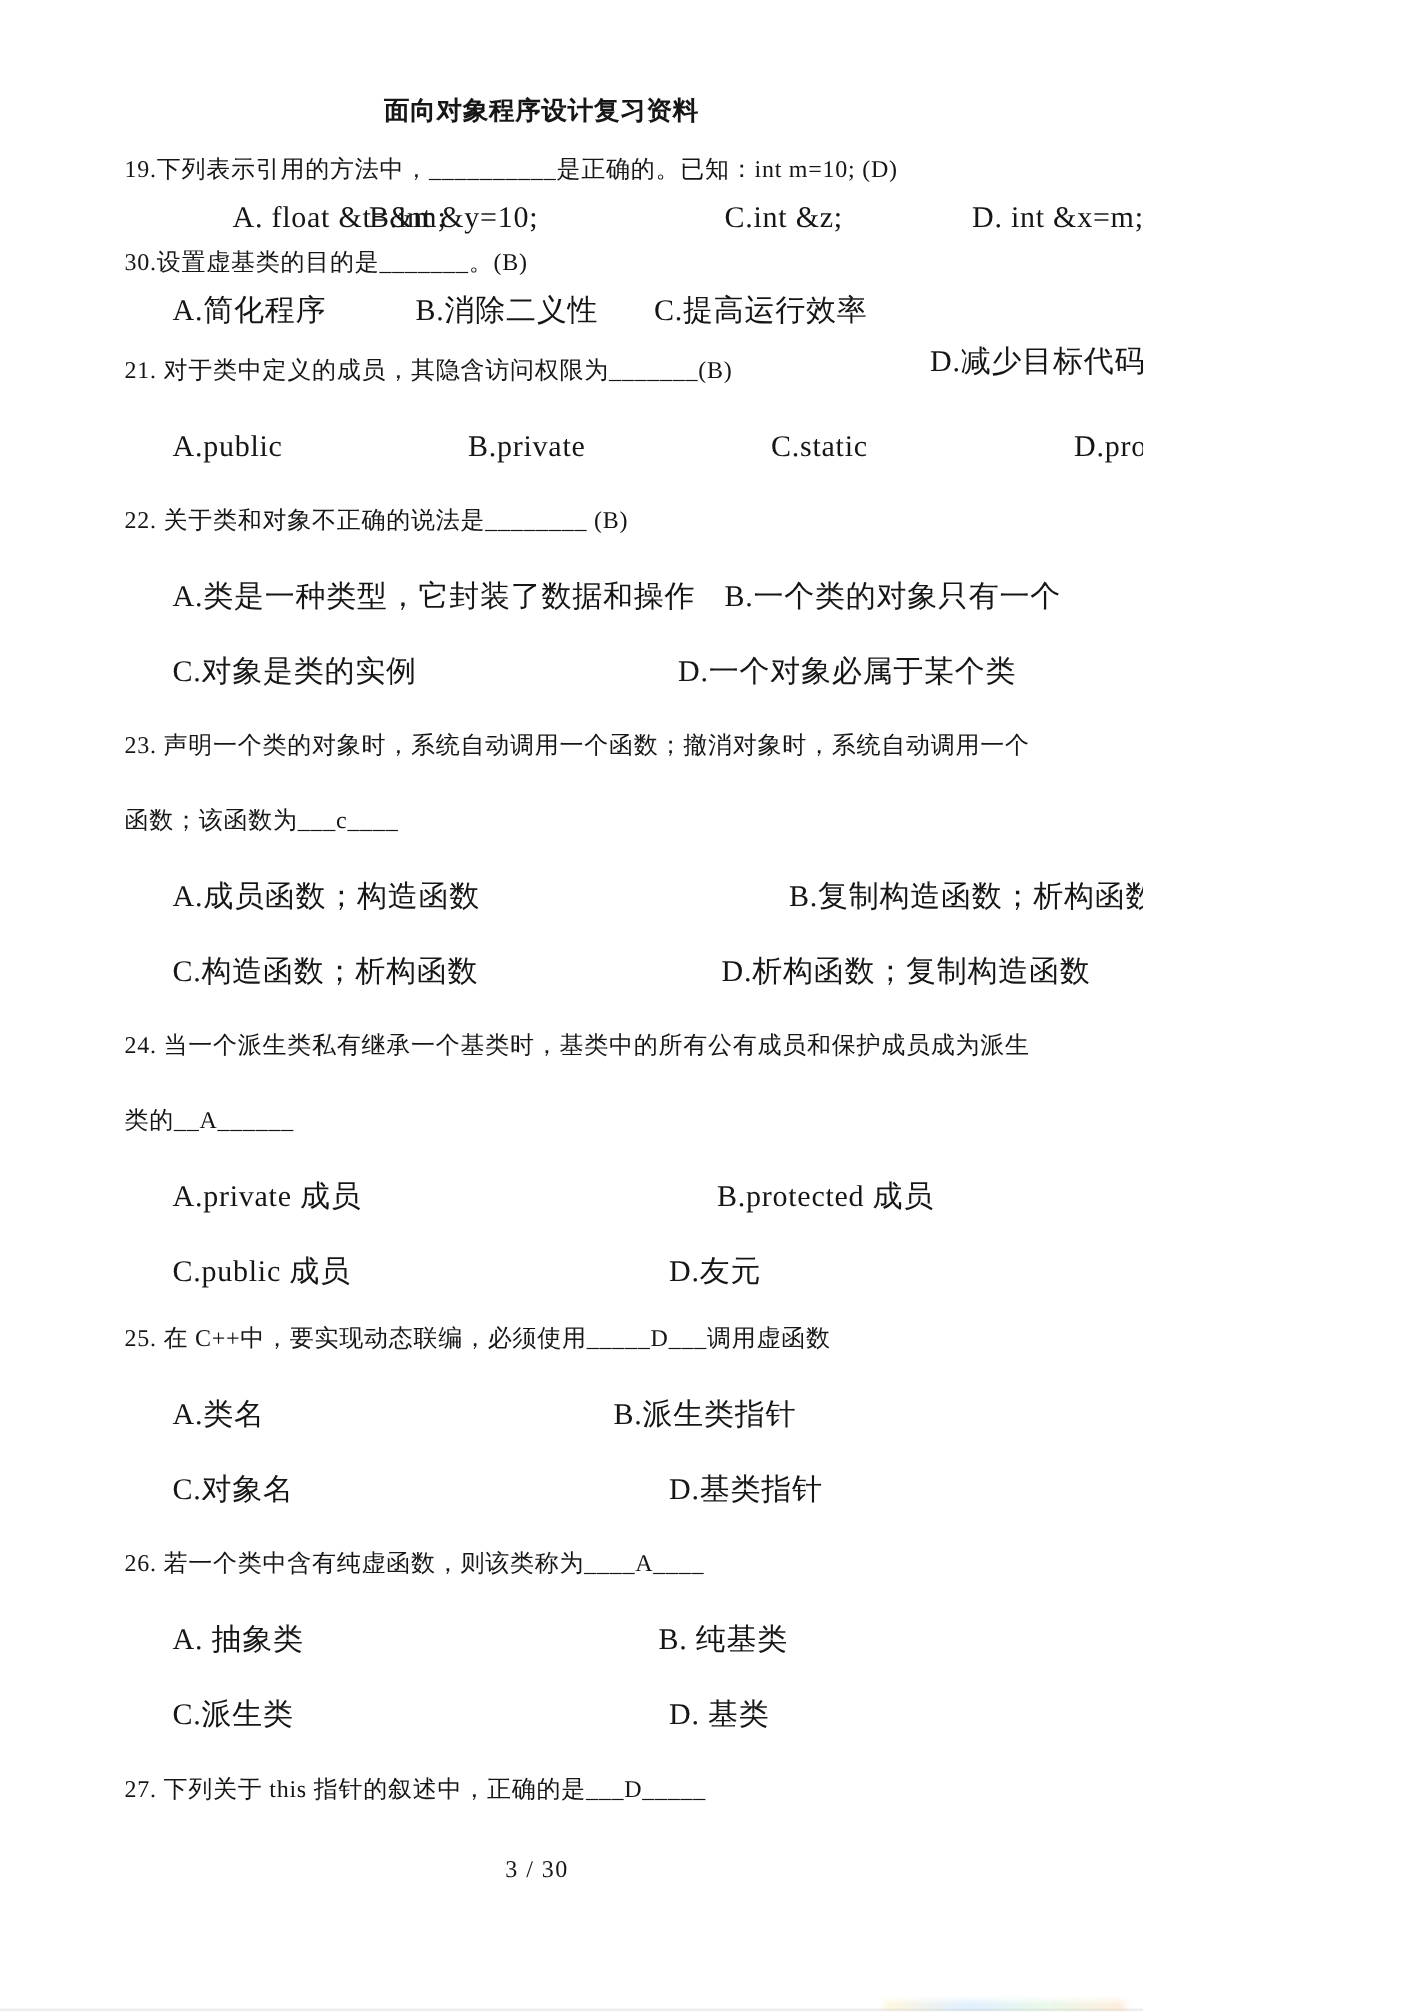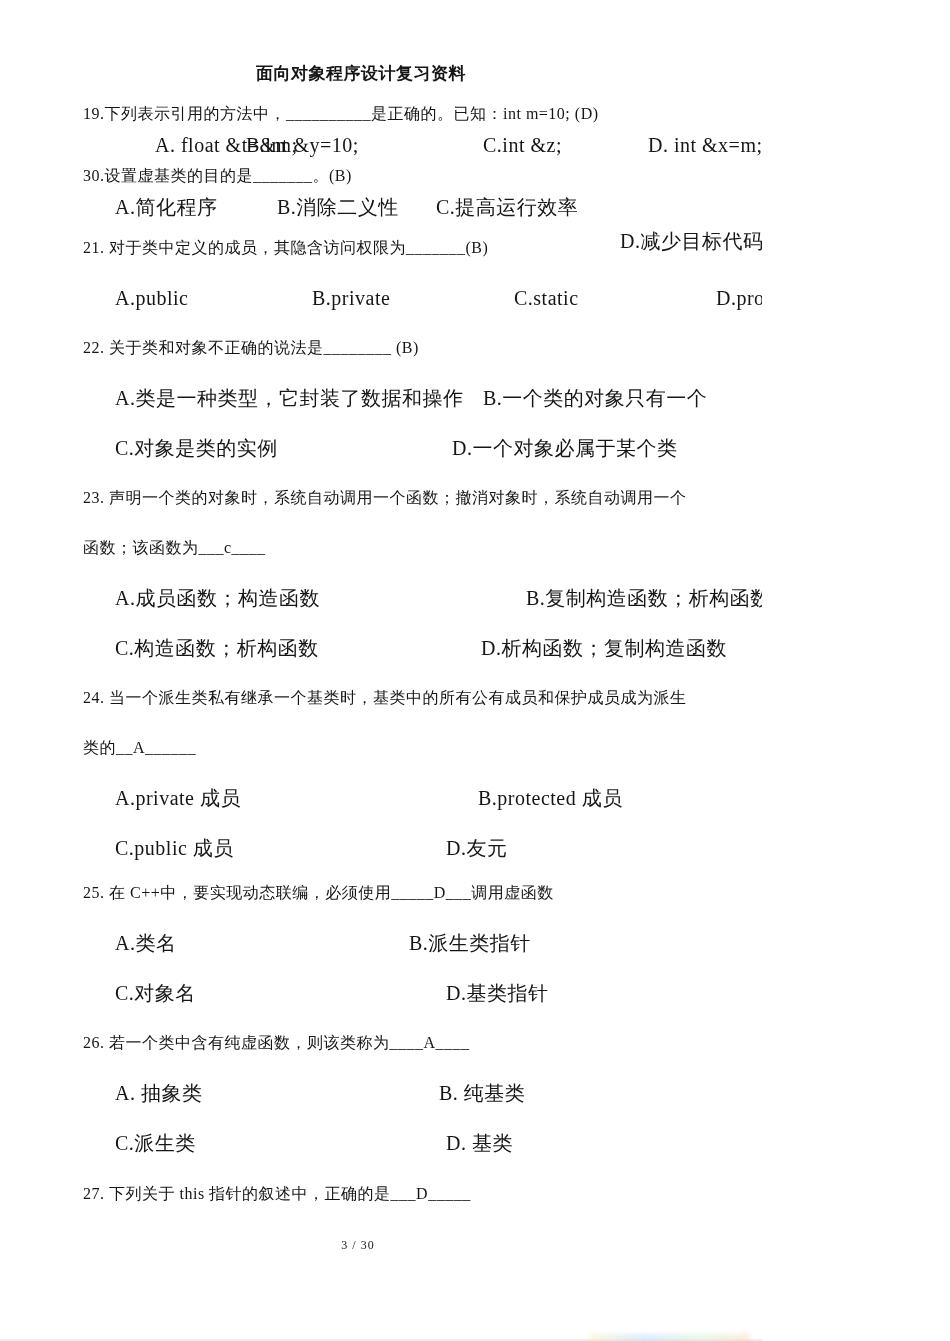--- a/index.html
+++ b/index.html
@@ -39,21 +39,21 @@
     font-size: 17px;
     font-weight: bold;
     letter-spacing: 0.5px;
   }
   .footer {
     position: absolute;
     left: 0;
     right: 46px;
     top: 1238px;
     text-align: center;
-    font-size: 12px;
+    font-size: 16px;
     letter-spacing: 1px;
   }
   .bottom-edge {
     position: absolute;
     left: 0;
     right: 0;
     bottom: 0;
     height: 2px;
     background: #ededed;
   }

